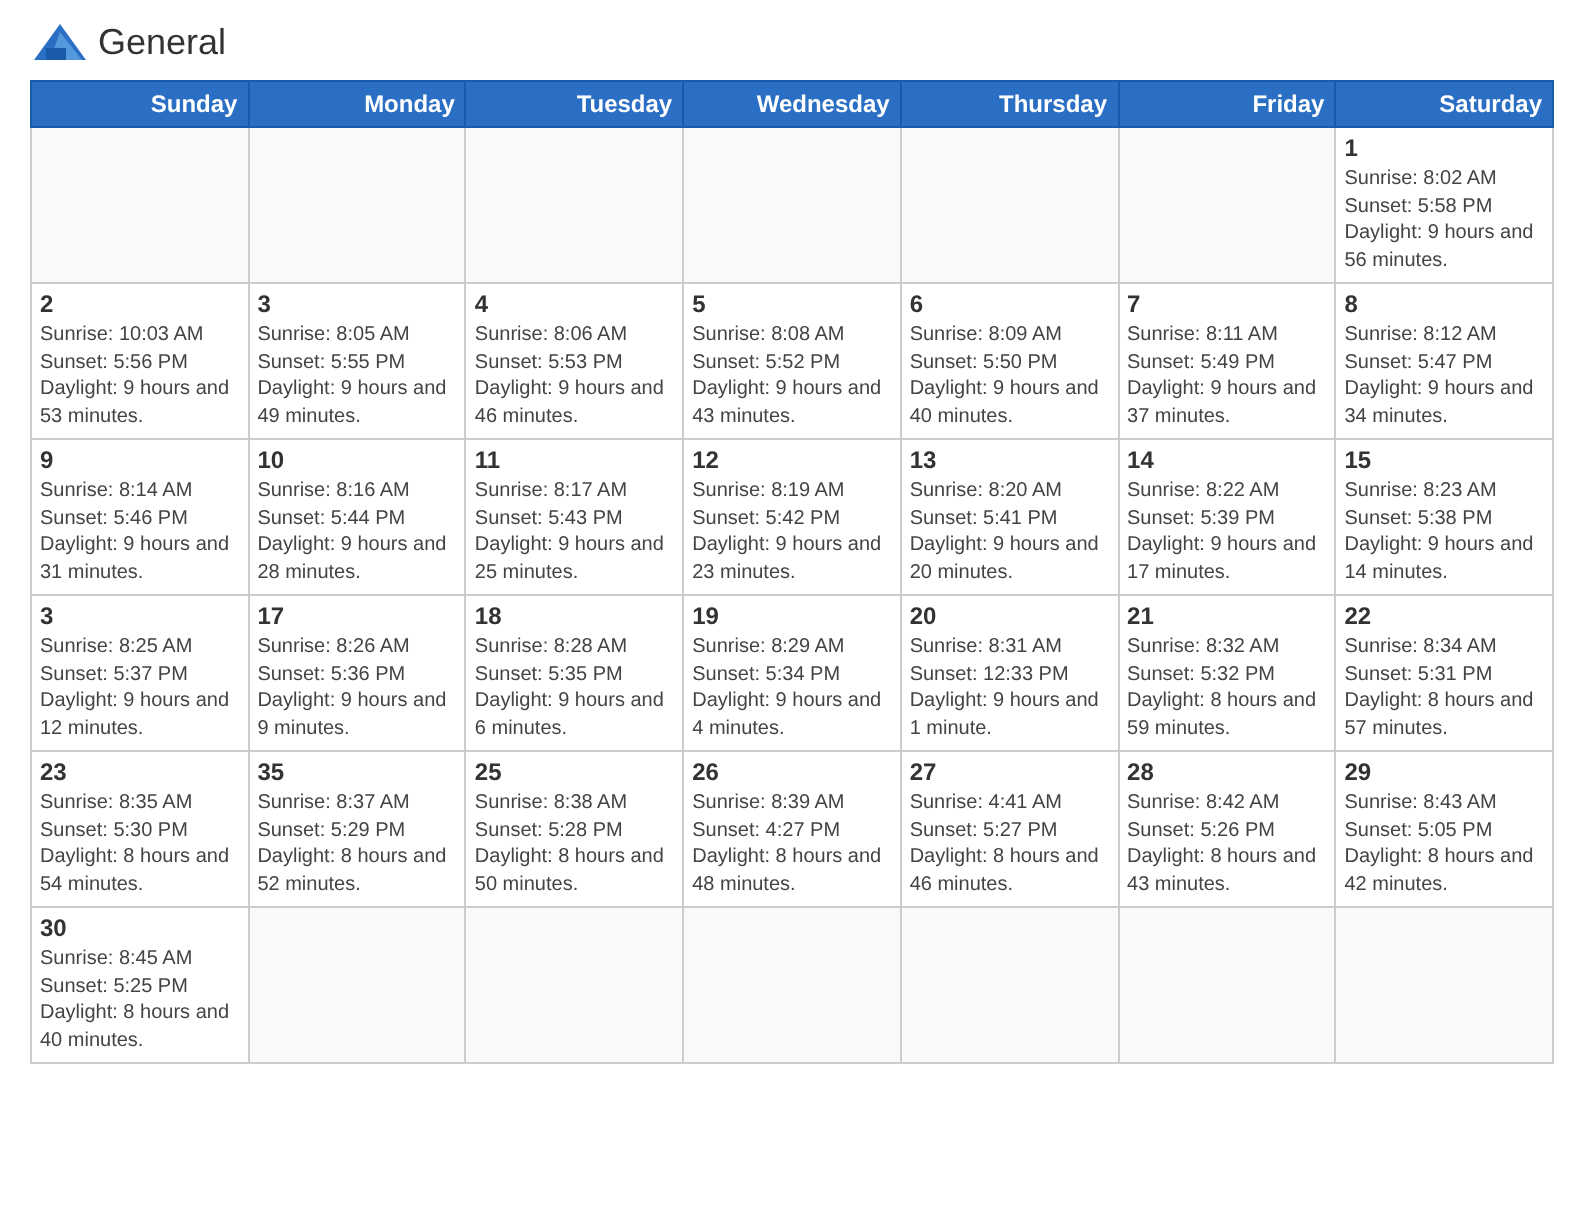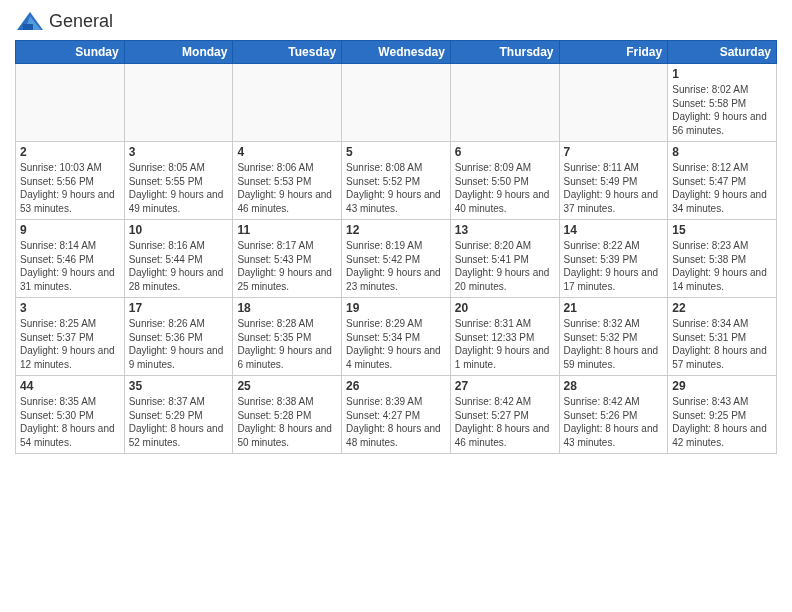--- a/index.html
+++ b/index.html
@@ -266,21 +266,21 @@
           </td>
           <td>
             <span class="day-number">22</span>
             <div class="day-info">Sunrise: 8:34 AM
 Sunset: 5:31 PM
 Daylight: 8 hours and 57 minutes.</div>
           </td>
         </tr>
         <tr>
           <td>
-            <span class="day-number">44</span>
+            <span class="day-number">23</span>
             <div class="day-info">Sunrise: 8:35 AM
 Sunset: 5:30 PM
 Daylight: 8 hours and 54 minutes.</div>
           </td>
           <td>
             <span class="day-number">35</span>
             <div class="day-info">Sunrise: 8:37 AM
 Sunset: 5:29 PM
 Daylight: 8 hours and 52 minutes.</div>
           </td>
@@ -291,32 +291,46 @@
 Daylight: 8 hours and 50 minutes.</div>
           </td>
           <td>
             <span class="day-number">26</span>
             <div class="day-info">Sunrise: 8:39 AM
 Sunset: 4:27 PM
 Daylight: 8 hours and 48 minutes.</div>
           </td>
           <td>
             <span class="day-number">27</span>
-            <div class="day-info">Sunrise: 8:42 AM
+            <div class="day-info">Sunrise: 4:41 AM
 Sunset: 5:27 PM
 Daylight: 8 hours and 46 minutes.</div>
           </td>
           <td>
             <span class="day-number">28</span>
             <div class="day-info">Sunrise: 8:42 AM
 Sunset: 5:26 PM
 Daylight: 8 hours and 43 minutes.</div>
           </td>
           <td>
             <span class="day-number">29</span>
             <div class="day-info">Sunrise: 8:43 AM
-Sunset: 9:25 PM
+Sunset: 5:05 PM
 Daylight: 8 hours and 42 minutes.</div>
           </td>
+        </tr>
+        <tr>
+          <td>
+            <span class="day-number">30</span>
+            <div class="day-info">Sunrise: 8:45 AM
+Sunset: 5:25 PM
+Daylight: 8 hours and 40 minutes.</div>
+          </td>
+          <td class="empty-cell"></td>
+          <td class="empty-cell"></td>
+          <td class="empty-cell"></td>
+          <td class="empty-cell"></td>
+          <td class="empty-cell"></td>
+          <td class="empty-cell"></td>
         </tr>
       </tbody>
   </table>
 </div>
 
 </body></html>

